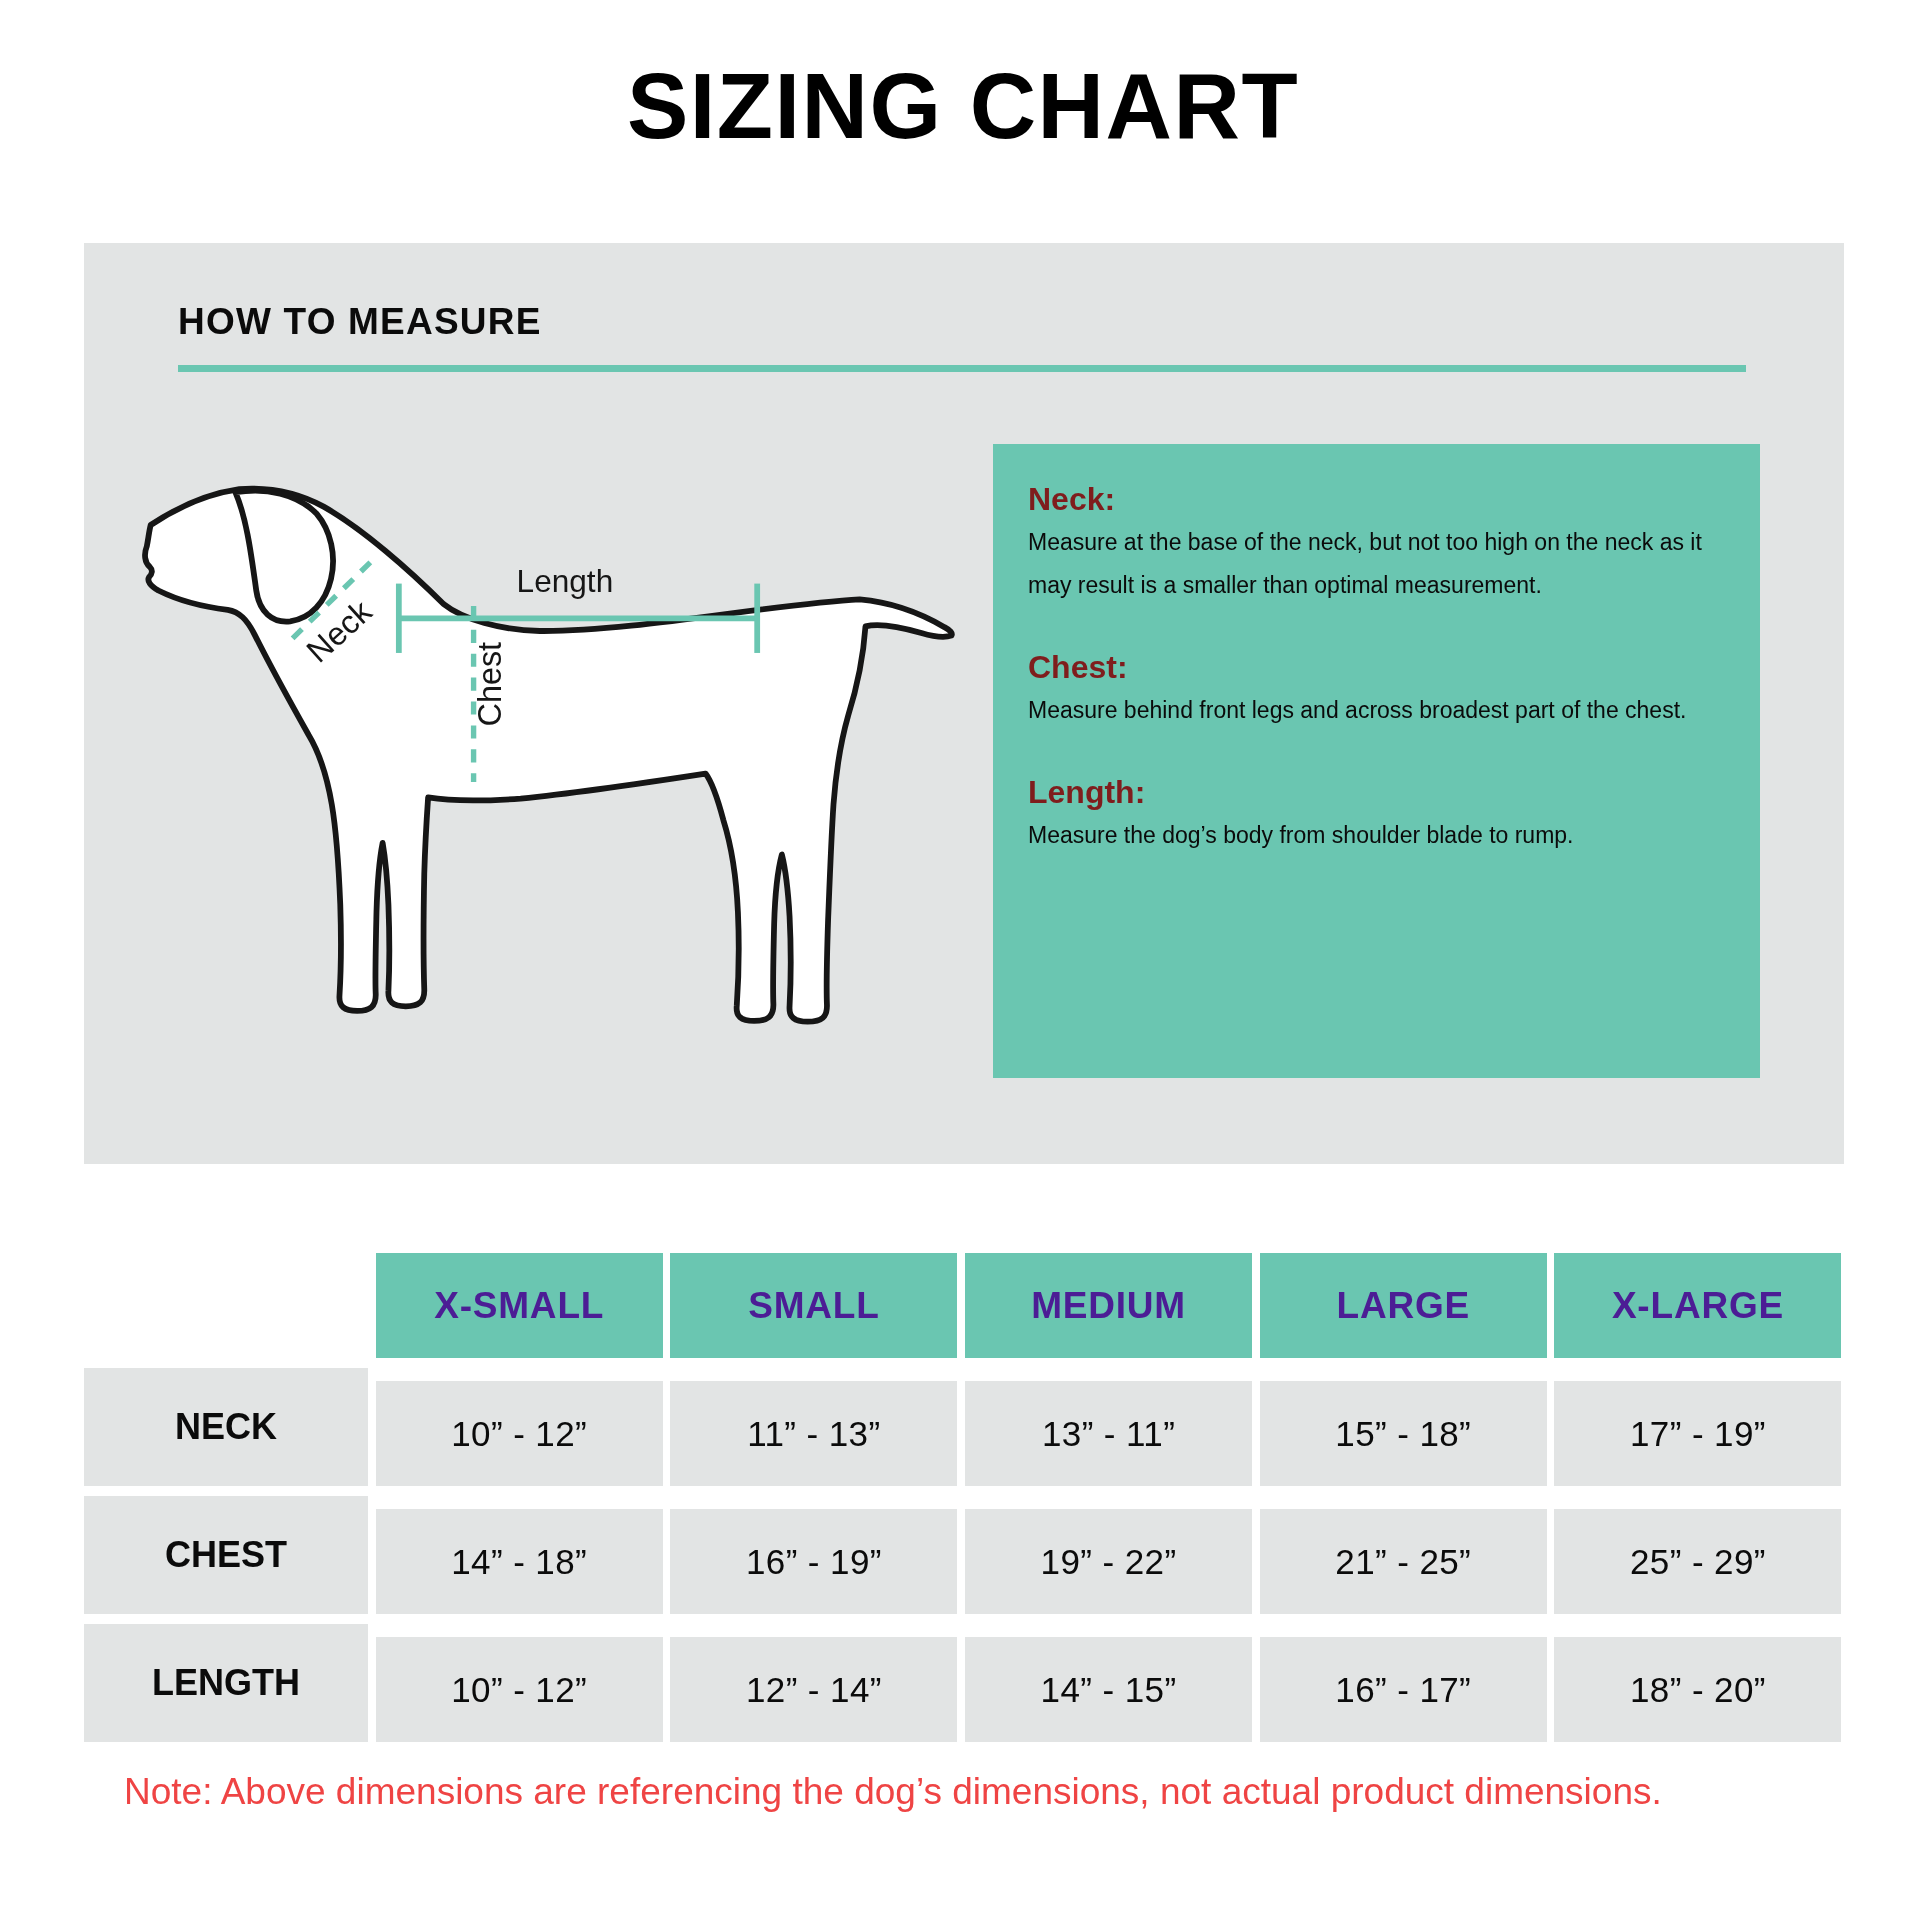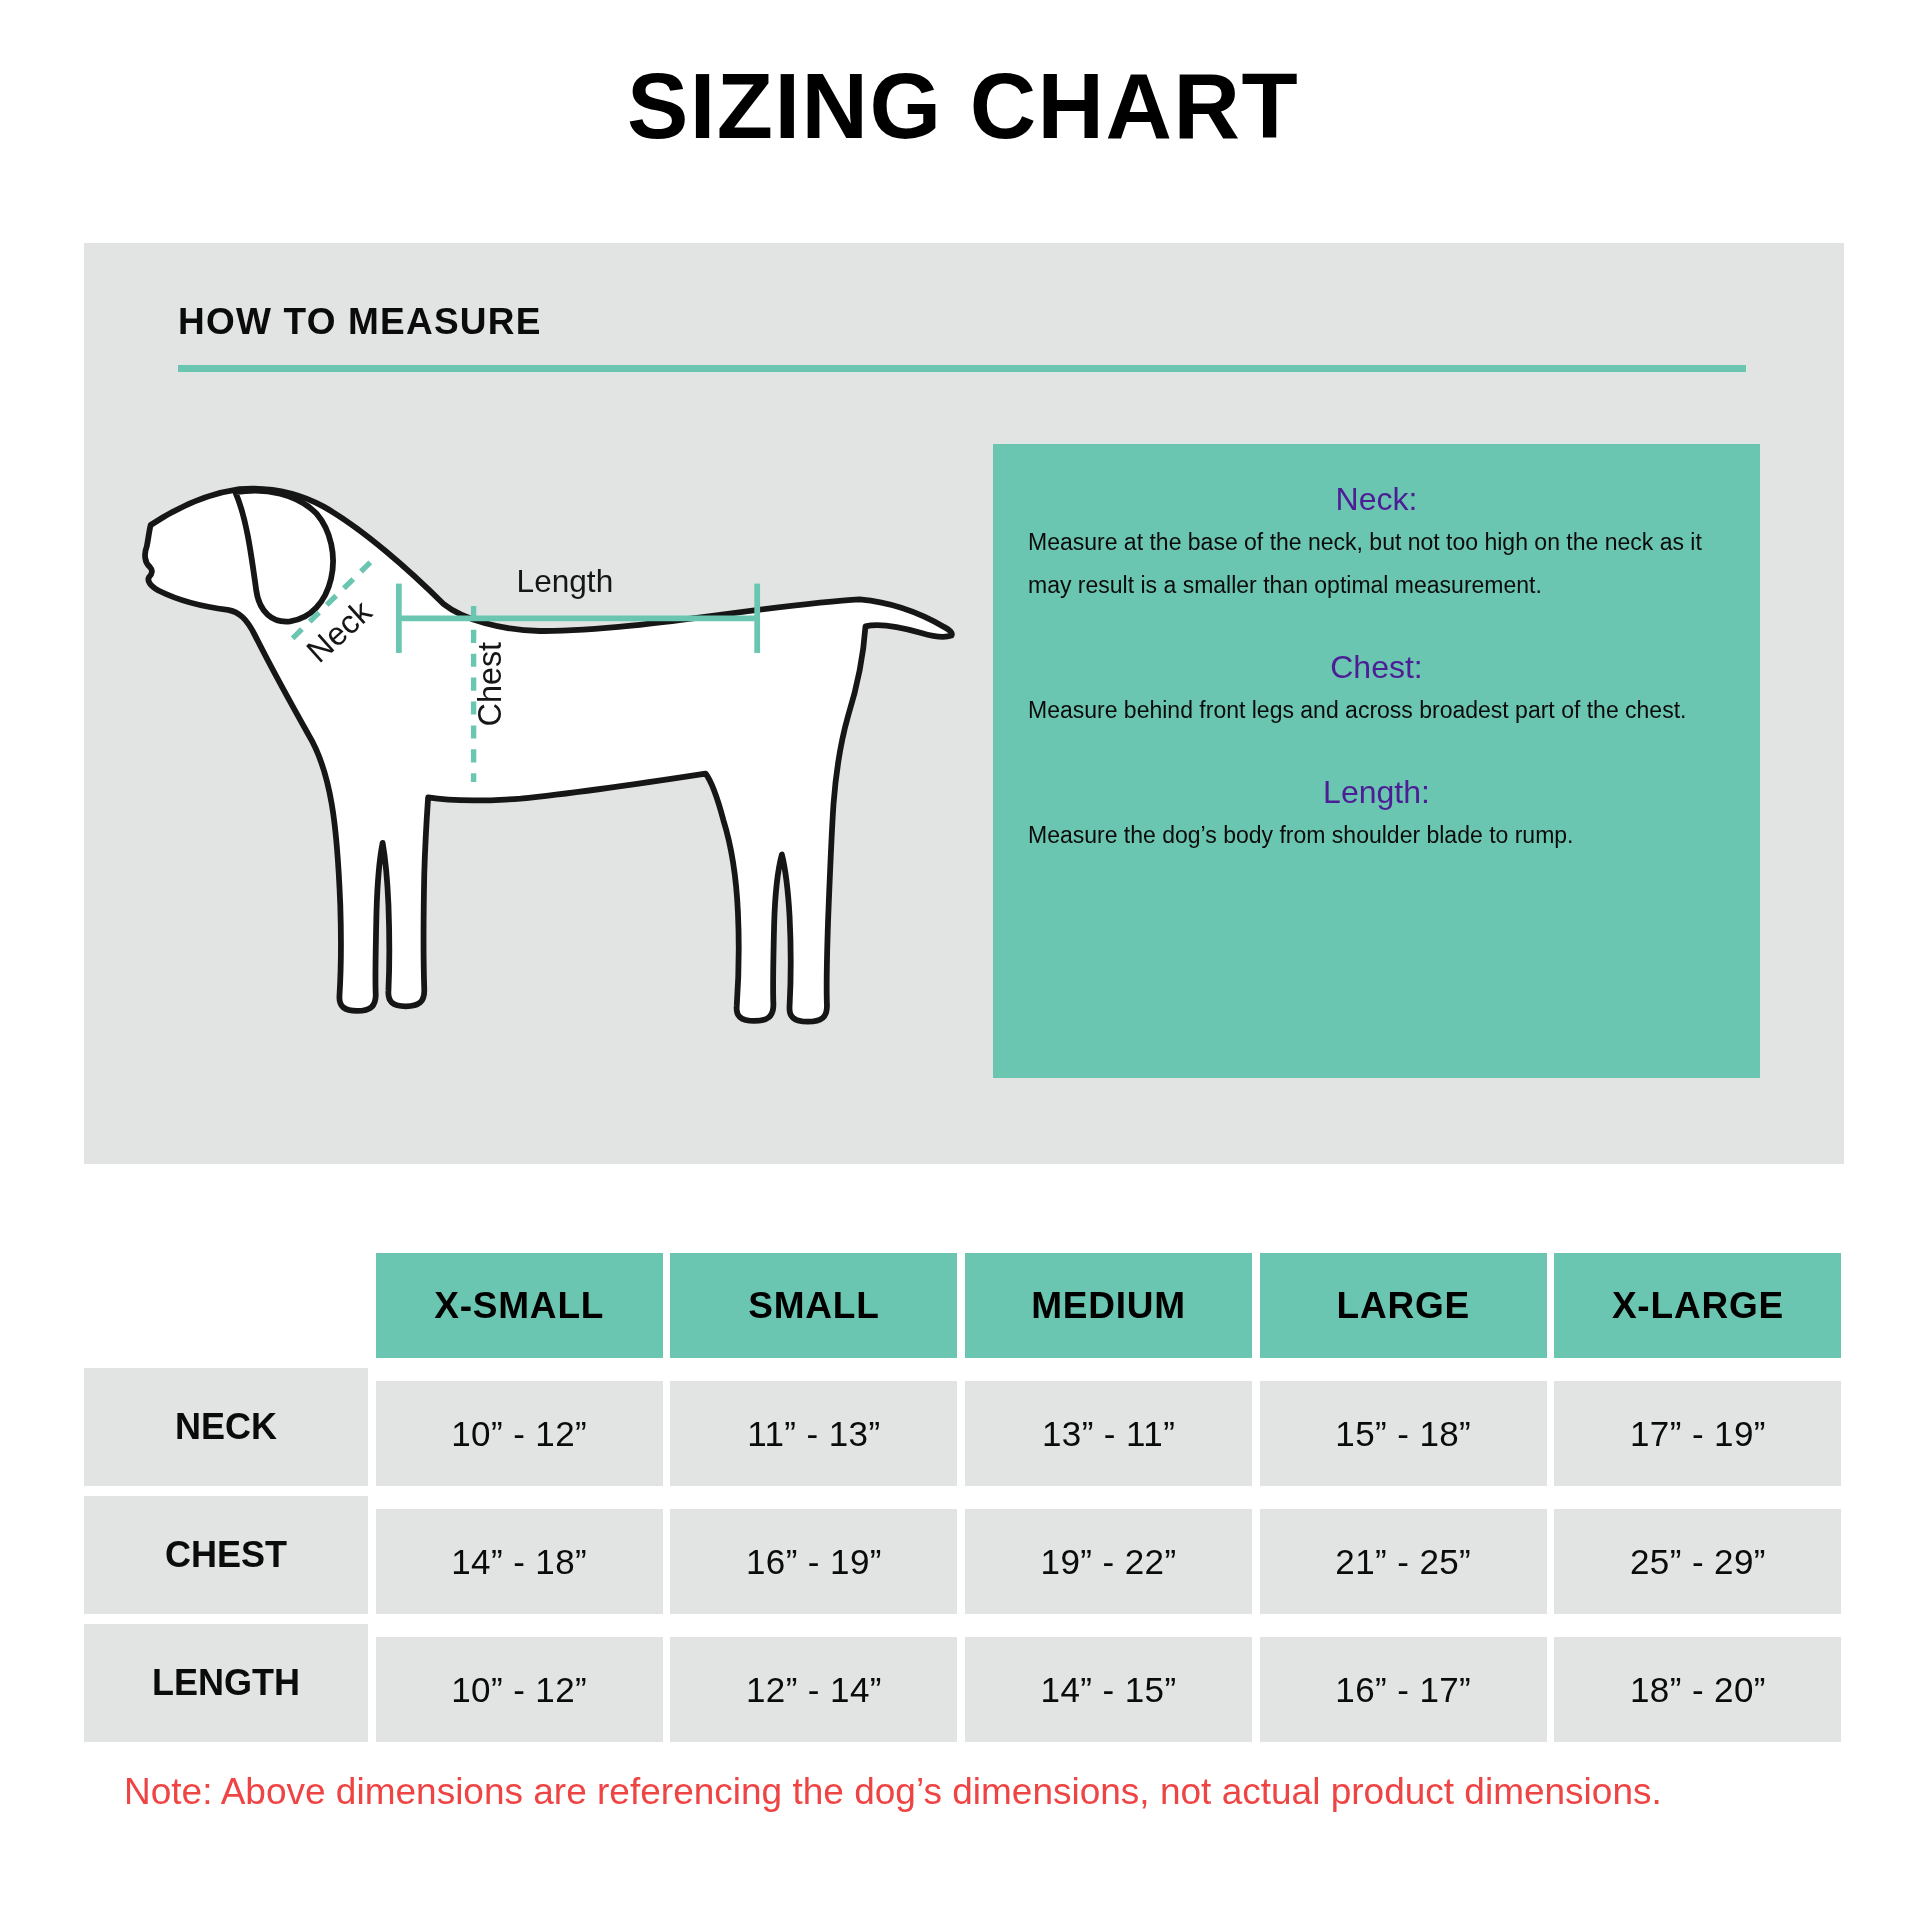--- a/index.html
+++ b/index.html
@@ -13,30 +13,30 @@
   .panel{position:absolute;left:84px;top:243px;width:1760px;height:921px;background:#e2e4e4;}
   .htm-heading{position:absolute;left:94px;top:58px;font-size:37px;font-weight:bold;letter-spacing:1.2px;color:#0b0b0b;}
   .htm-underline{position:absolute;left:94px;top:122px;width:1568px;height:6.5px;background:#6ac6b1;}
 
   .dog-svg{position:absolute;left:32px;top:230px;width:867px;height:578px;}
 
   .measure-box{position:absolute;left:909px;top:201px;width:767px;height:634px;
                background:#6ac6b1;box-sizing:border-box;padding:34px 35px;}
   .measure-box .sec{margin:0 0 39px 0;}
   .measure-box .sec:last-child{margin-bottom:0;}
-  .measure-box .sec-label{font-size:32px;font-weight:normal;line-height:43px;color:#4c1d95;text-align:center;}
+  .measure-box .sec-label{font-size:32px;font-weight:bold;line-height:43px;color:#7f1d1d;}
   .measure-box .sec-text{font-size:23px;line-height:43px;color:#0b0b0b;}
 
   
   .size-table{position:absolute;left:84px;top:1253px;width:1760px;
               display:grid;grid-template-columns:284px 287px 287px 287px 287px 287px;
               grid-template-rows:105px 118px 118px 118px;column-gap:7.7px;row-gap:10px;}
   .cell{display:flex;align-items:center;justify-content:center;}
   .corner{background:transparent;}
-  .th{background:#6ac6b1;color:#000000;font-size:37px;font-weight:bold;letter-spacing:0.8px;}
+  .th{background:#6ac6b1;color:#4c1d95;font-size:37px;font-weight:bold;letter-spacing:0.8px;}
   .rowlabel{background:#e2e4e4;font-size:36px;font-weight:bold;color:#0b0b0b;}
   .td{background:#e2e4e4;font-size:35px;color:#0b0b0b;letter-spacing:0.4px;margin-top:13px;}
 
   .note{position:absolute;left:84px;top:1771px;width:1791px;font-size:37px;color:#ef4444;margin-left:40px;}
 
   svg text{font-family:"Liberation Sans",sans-serif;}
 </style>
 </head>
 <body>
 

